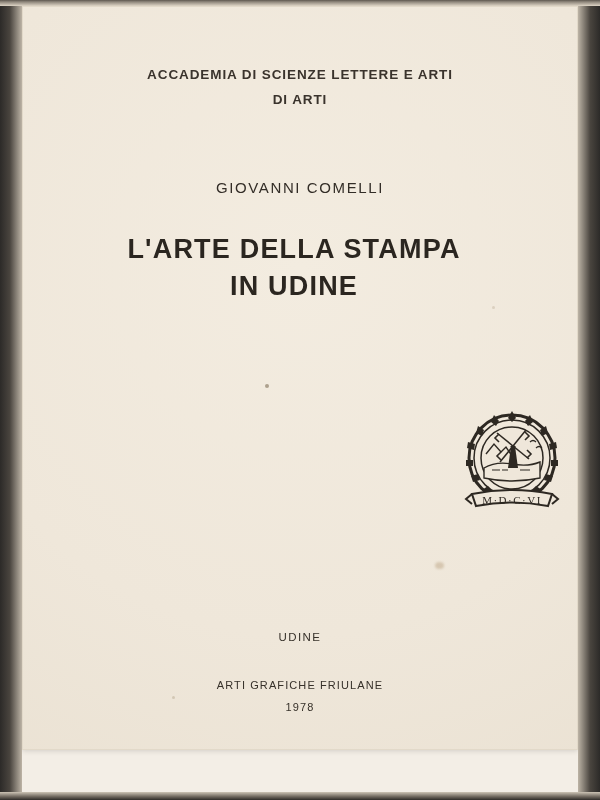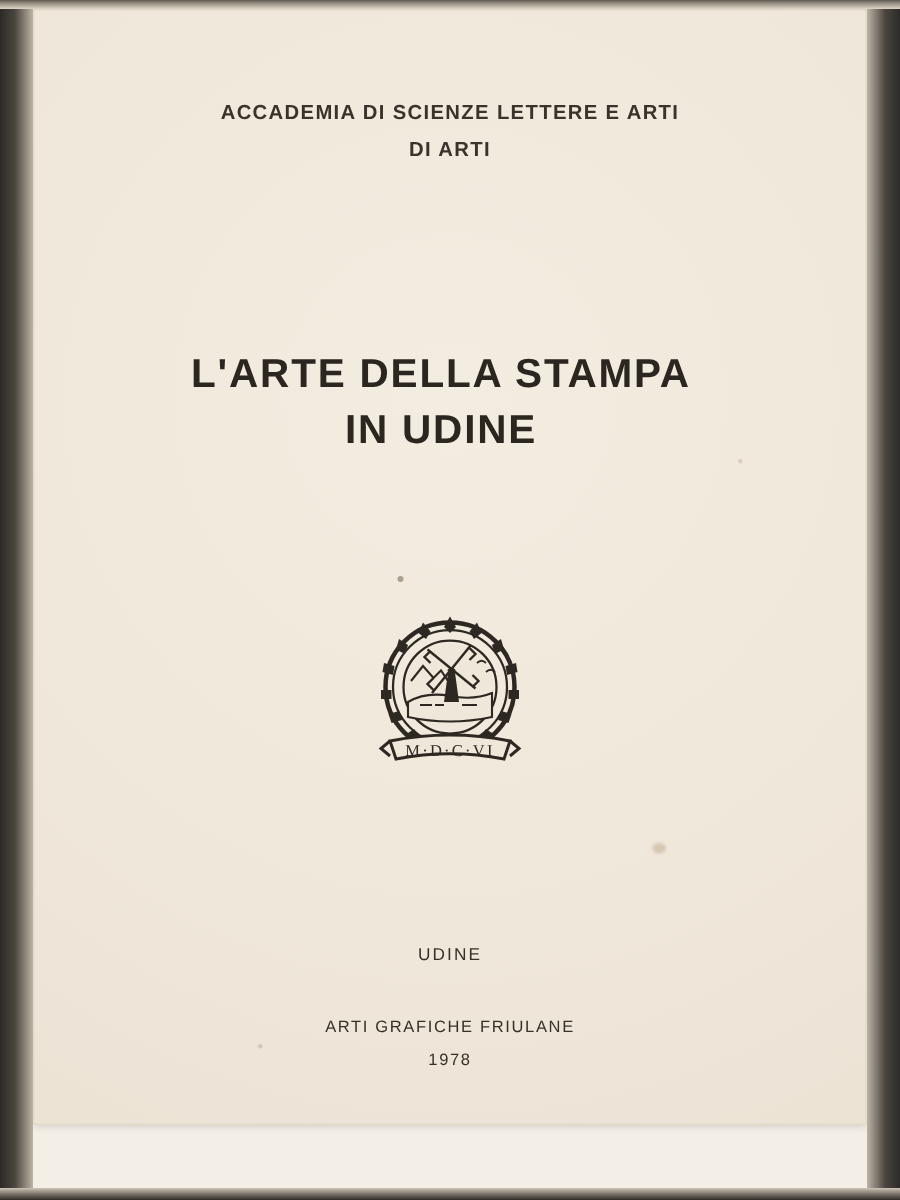--- a/index.html
+++ b/index.html
@@ -116,21 +116,21 @@
     line-height: 1.38;
     color: #2b2620;
   }
 
   
   .emblem-wrap {
     position: absolute;
     left: 0; right: 0;
     top: 392px;
     display: flex;
-    justify-content: center;
+    justify-content: flex-end;
   }
   .emblem {
     width: 132px;
     height: 132px;
   }
 
   .imprint {
     position: absolute;
     left: 0; right: 0;
     top: 626px;
@@ -166,20 +166,21 @@
     <div class="spot s3"></div>
     <div class="spot s4"></div>
 
     <div class="content">
 
       <div class="academy">
         <div>ACCADEMIA DI SCIENZE LETTERE E ARTI</div>
         <div>DI ARTI</div>
       </div>
 
+      <div class="author">GIOVANNI COMELLI</div>
 
       <div class="title">
         <div>L'ARTE DELLA STAMPA</div>
         <div>IN UDINE</div>
       </div>
 
       <div class="emblem-wrap">
         <svg class="emblem" viewBox="0 0 132 132">
           <g fill="none" stroke="#2d2822" stroke-width="2">
 

